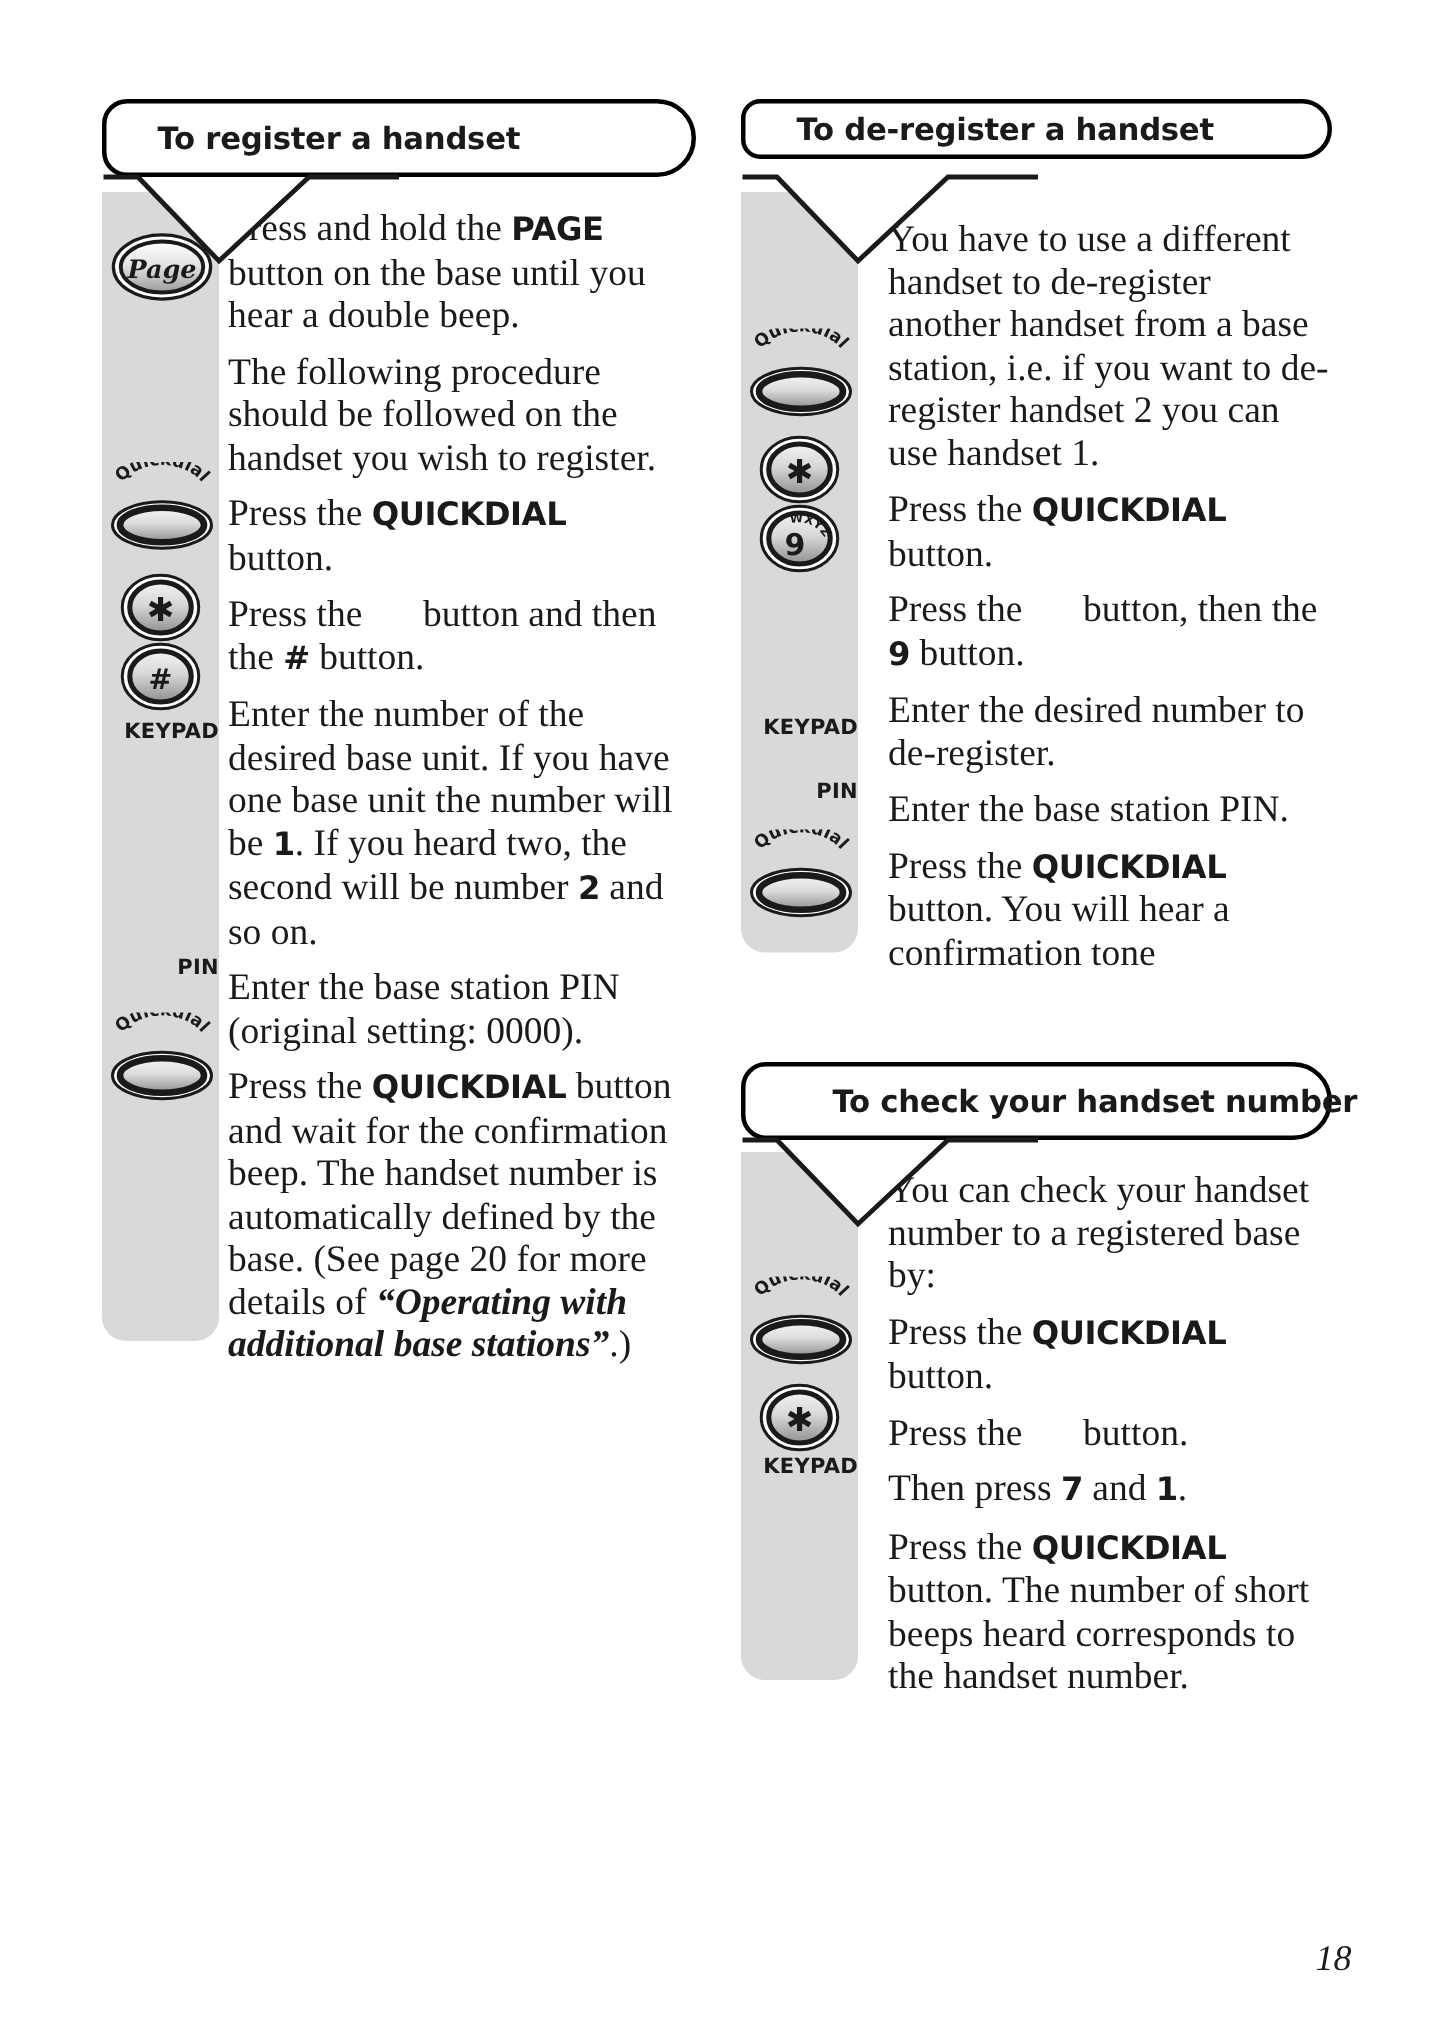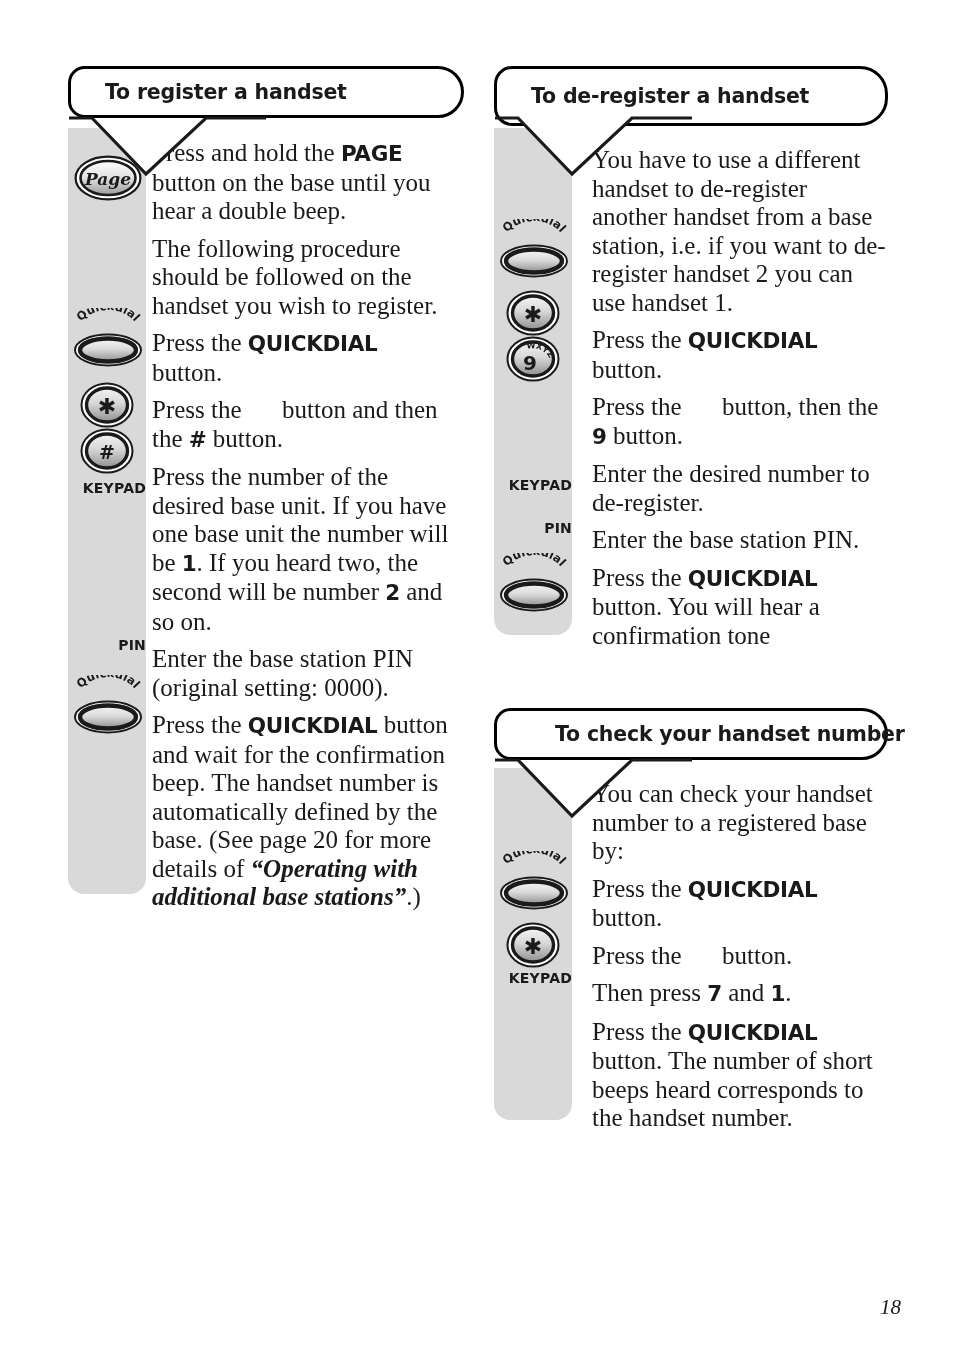--- a/index.html
+++ b/index.html
@@ -99,21 +99,21 @@
   
   .arcname { font-family: "DejaVu Sans", sans-serif; font-weight: bold; }
 
   
   .page-number {
     position: absolute;
     right: 53px;
     bottom: 28px;
     font-family: "Liberation Serif", serif;
     font-style: italic;
-    font-size: 21px;
+    font-size: 24px;
     color: #1a1a1a;
     z-index: 2;
   }
 </style>
 </head>
 <body>
 
 <div class="grey-strip" style="left:68px; top:128px; width:78px; height:766px;"></div>
 
 <div class="bubble" style="left:68px; top:66px; width:396px; height:52px;">
@@ -206,28 +206,28 @@
     <ellipse cx="38" cy="42" rx="33" ry="15.5" fill="#ffffff" stroke="#1a1a1a" stroke-width="2"></ellipse>
     <ellipse cx="38" cy="42" rx="28" ry="11.5" fill="url(#g-qd2)" stroke="#1a1a1a" stroke-width="4.4"></ellipse>
   </svg>
 </div>
 
 <div class="steps" style="left:152px; top:139px; width:298px;">
     <p class="step"><span>Press and hold the </span><b>PAGE</b><span> button on the base until you hear a double beep.</span></p>
     <p class="step"><span>The following procedure should be followed on the handset you wish to register.</span></p>
     <p class="step"><span>Press the </span><b>QUICKDIAL</b><span> button.</span></p>
     <p class="step"><span>Press the </span><span class="gap"></span><span> button and then the </span><b>#</b><span> button.</span></p>
-    <p class="step"><span>Press the number of the desired base unit. If you have one base unit the number will be </span><b>1</b><span>. If you heard two, the second will be number </span><b>2</b><span> and so on.</span></p>
+    <p class="step"><span>Enter the number of the desired base unit. If you have one base unit the number will be </span><b>1</b><span>. If you heard two, the second will be number </span><b>2</b><span> and so on.</span></p>
     <p class="step"><span>Enter the base station PIN (original setting: 0000).</span></p>
     <p class="step"><span>Press the </span><b>QUICKDIAL</b><span> button and wait for the confirmation beep. The handset number is automatically defined by the base. (See page 20 for more details of </span><i>“Operating with additional base stations”</i><span>.)</span></p>
   </div>
 
 <div class="grey-strip" style="left:494px; top:128px; width:78px; height:507px;"></div>
 
-<div class="bubble" style="left:494px; top:66px; width:394px; height:60px;">
+<div class="bubble" style="left:494px; top:66px; width:394px; height:40px;">
   <span class="bubble-title">To de-register a handset</span>
 </div>
 <svg class="tail" width="200" height="70" style="left:492px; top:112px;">
   <polyline points="3,6 26,6 80,62 140,6 200,6" fill="#ffffff" stroke="#1a1a1a" stroke-width="3.2" stroke-linejoin="miter" stroke-linecap="butt"></polyline>
 </svg>
 
 <div class="key" style="left:496px; top:219px;">
   <svg width="76" height="60" viewBox="0 0 76 60">
     <defs>
       <linearGradient id="g-qd3" x1="0" y1="0" x2="0" y2="1">

